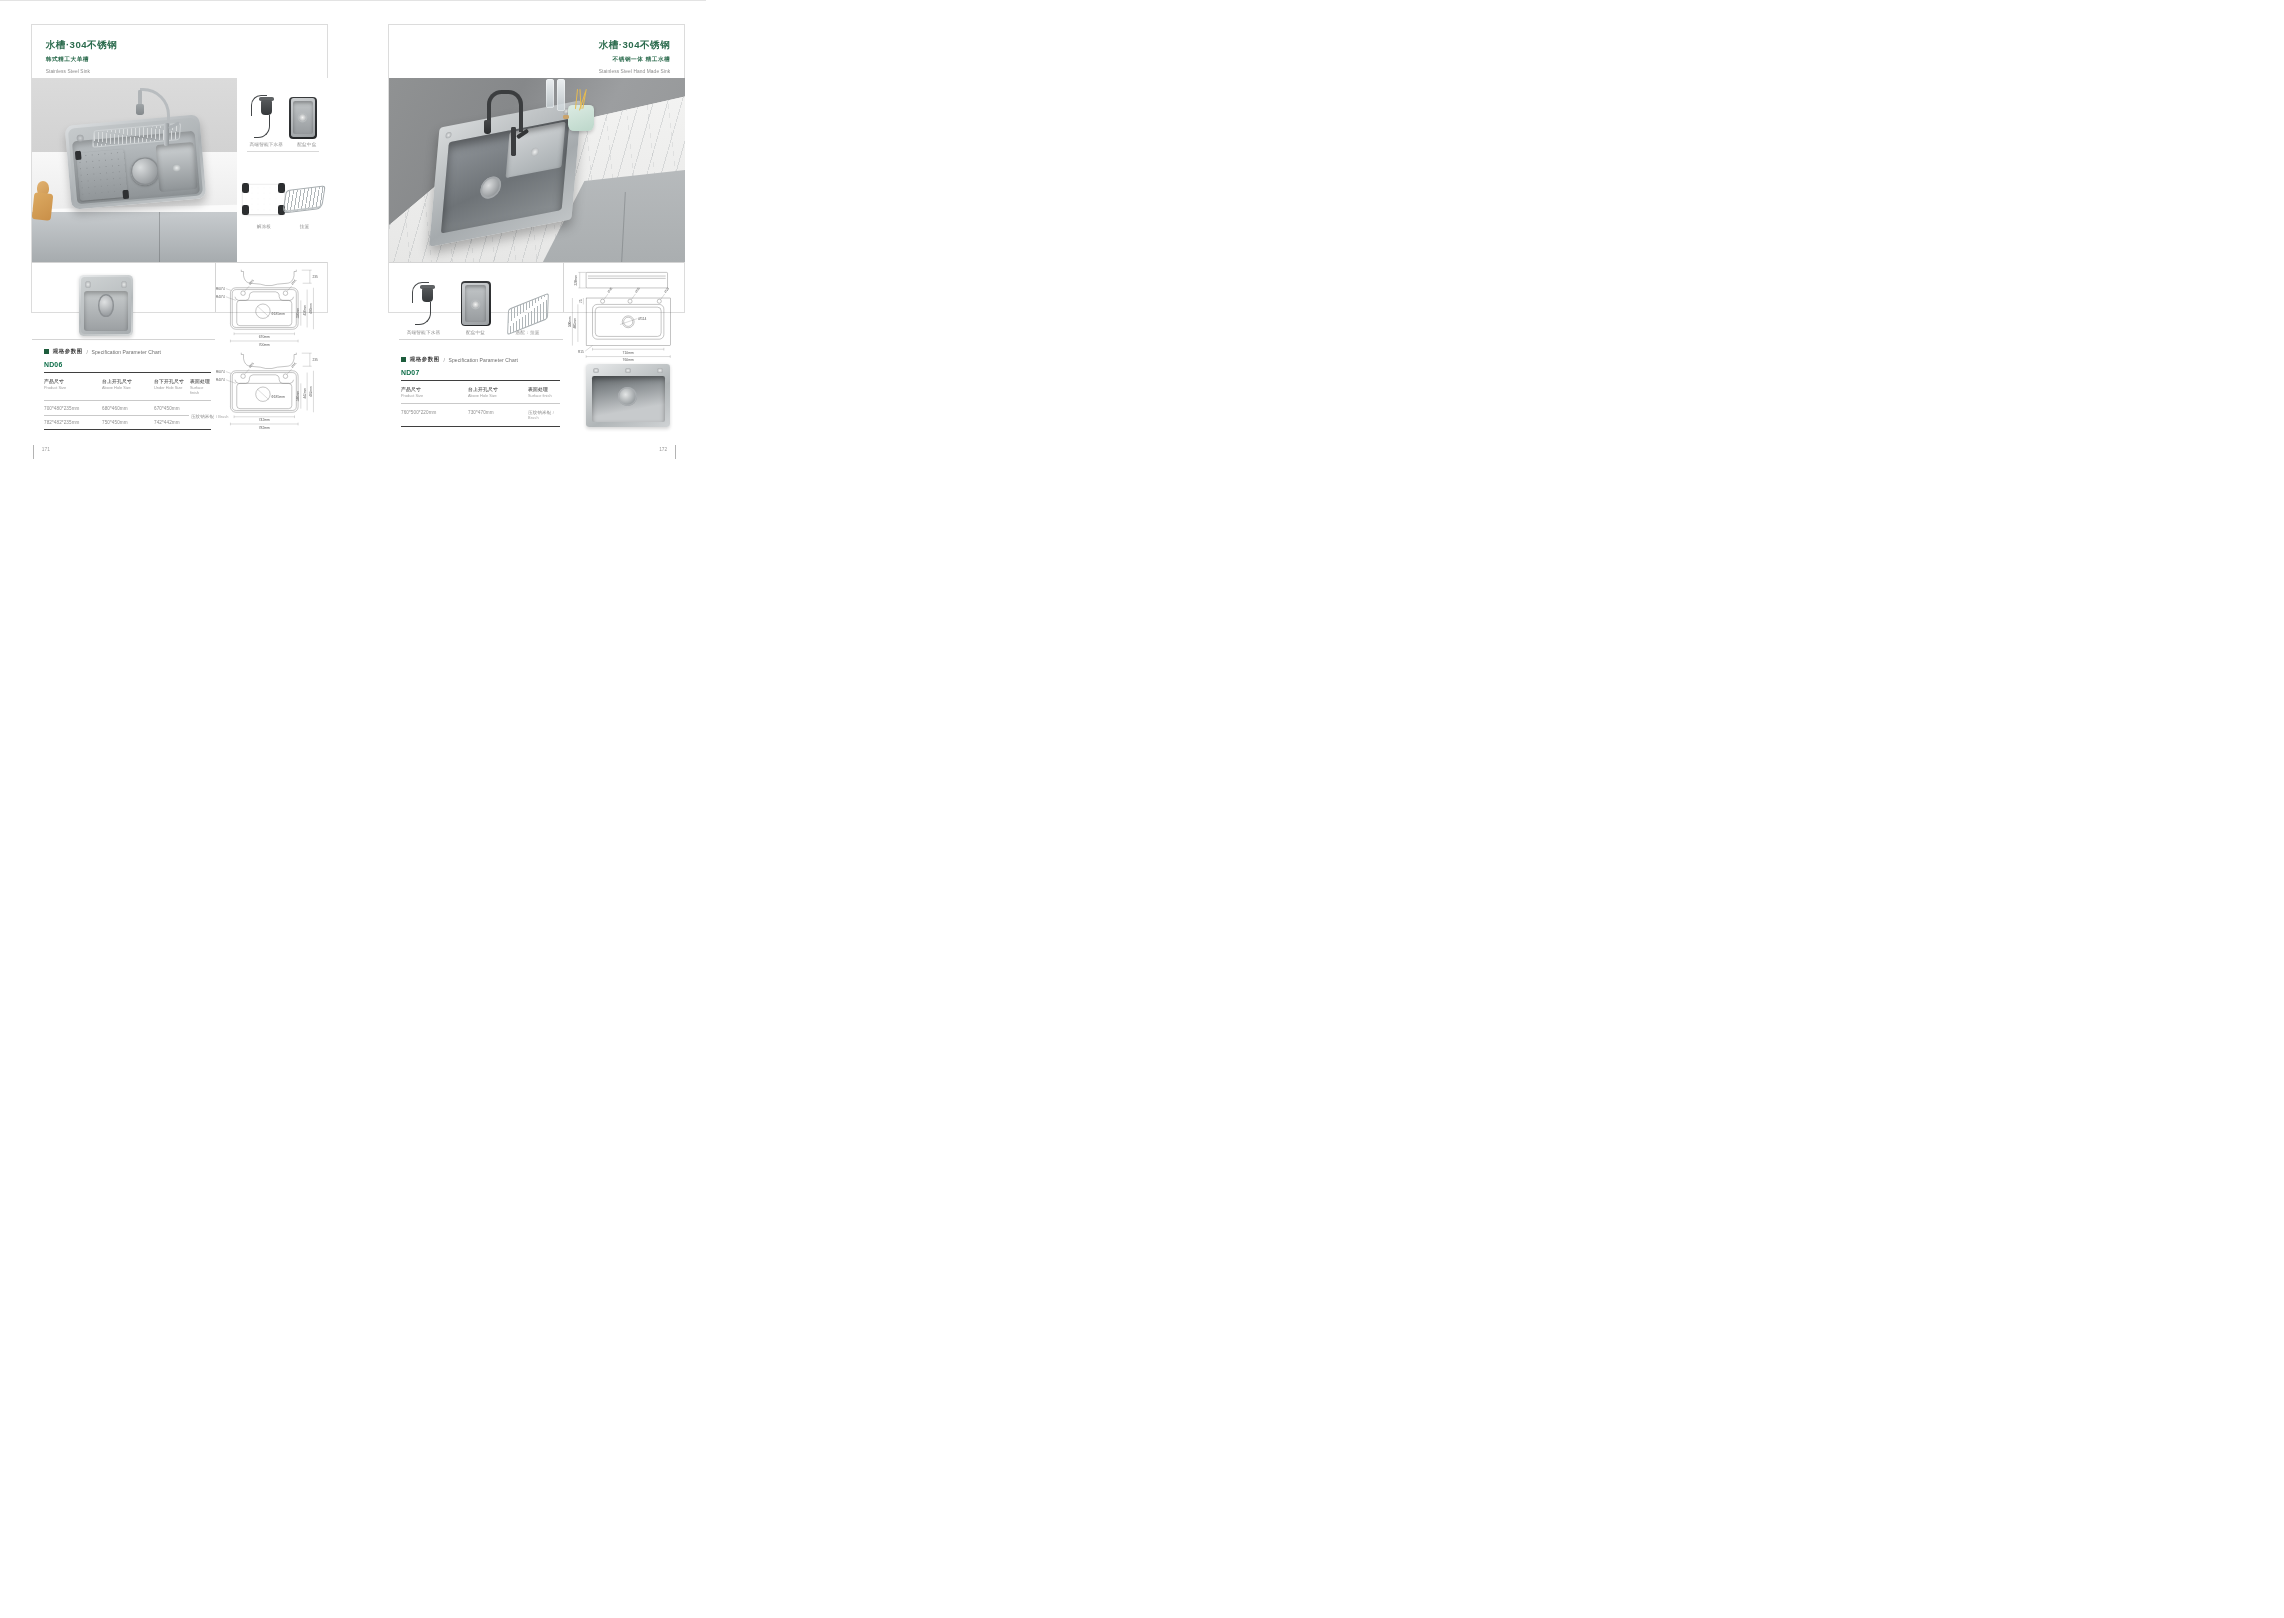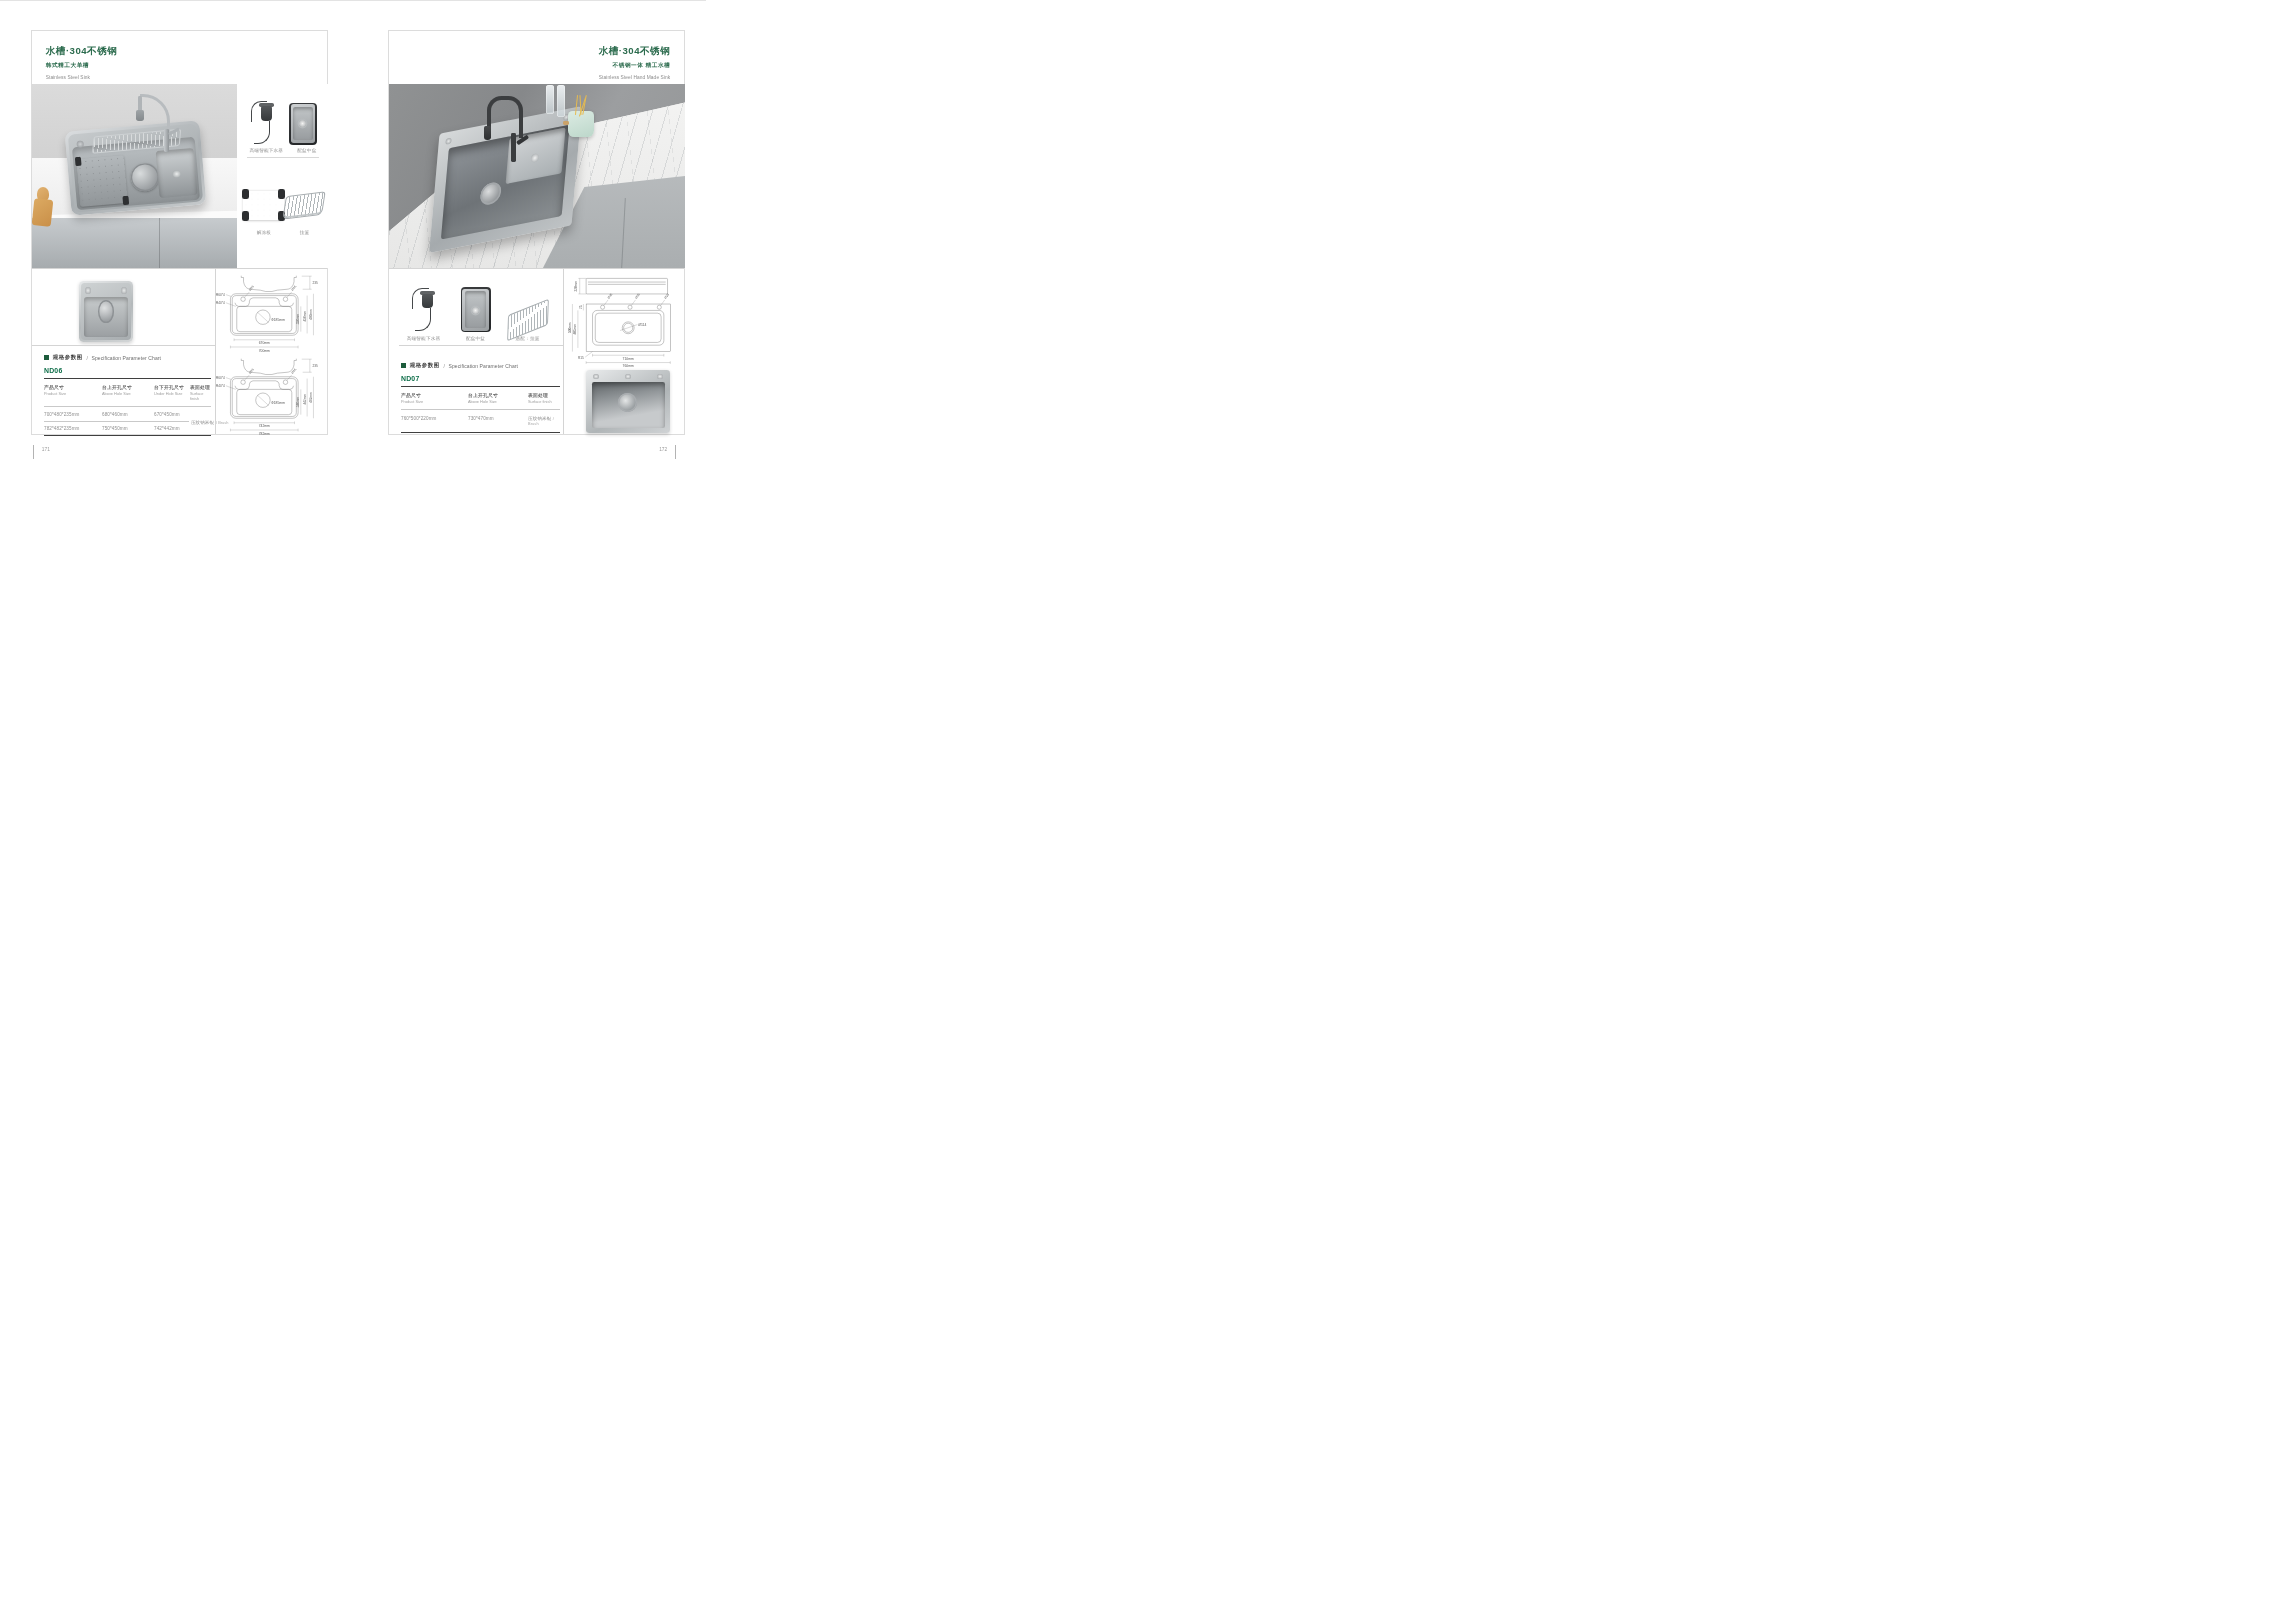--- a/index.html
+++ b/index.html
@@ -1,21 +1,21 @@
 <!DOCTYPE html>
 <html style="font-size:7.3px"><head>
 <meta charset="utf-8">
 <style>
   html,body{margin:0;padding:0;background:#fff;}
   .sheet{position:relative;width:706px;height:460px;background:#fff;overflow:hidden;
          font-family:"Liberation Sans",sans-serif;-webkit-font-smoothing:antialiased;}
   .sheet::before{content:"";position:absolute;left:0;top:0;right:0;height:0.5px;background:#e3e3e3;}
   .sheet::after{content:"";position:absolute;left:0;bottom:0;right:0;height:0.5px;background:#e3e3e3;}
 
-  .card{position:absolute;top:30px;width:297px;height:405px;background:#fff;border:0.5px solid #dcdcdc;box-sizing:border-box;}
+  .card{position:absolute;top:24px;width:297px;height:289px;background:#fff;border:0.5px solid #dcdcdc;box-sizing:border-box;}
   .card-left{left:31px;}
   .card-right{left:388px;}
 
   
   .hdr{position:absolute;top:13.7px;}
   .hdr-l{left:13.7px;text-align:left;}
   .hdr-r{right:13.7px;text-align:right;}
   .hdr .title{font-size:9.6px;font-weight:600;color:#2B6B4D;letter-spacing:0.5px;}
   .hdr .subtitle{margin-top:4.6px;font-size:5.7px;font-weight:600;color:#2B6B4D;letter-spacing:0.5px;}
   .hdr .subtitle-en{margin-top:5px;font-size:4.8px;color:#8C8C8C;letter-spacing:0.1px;}

